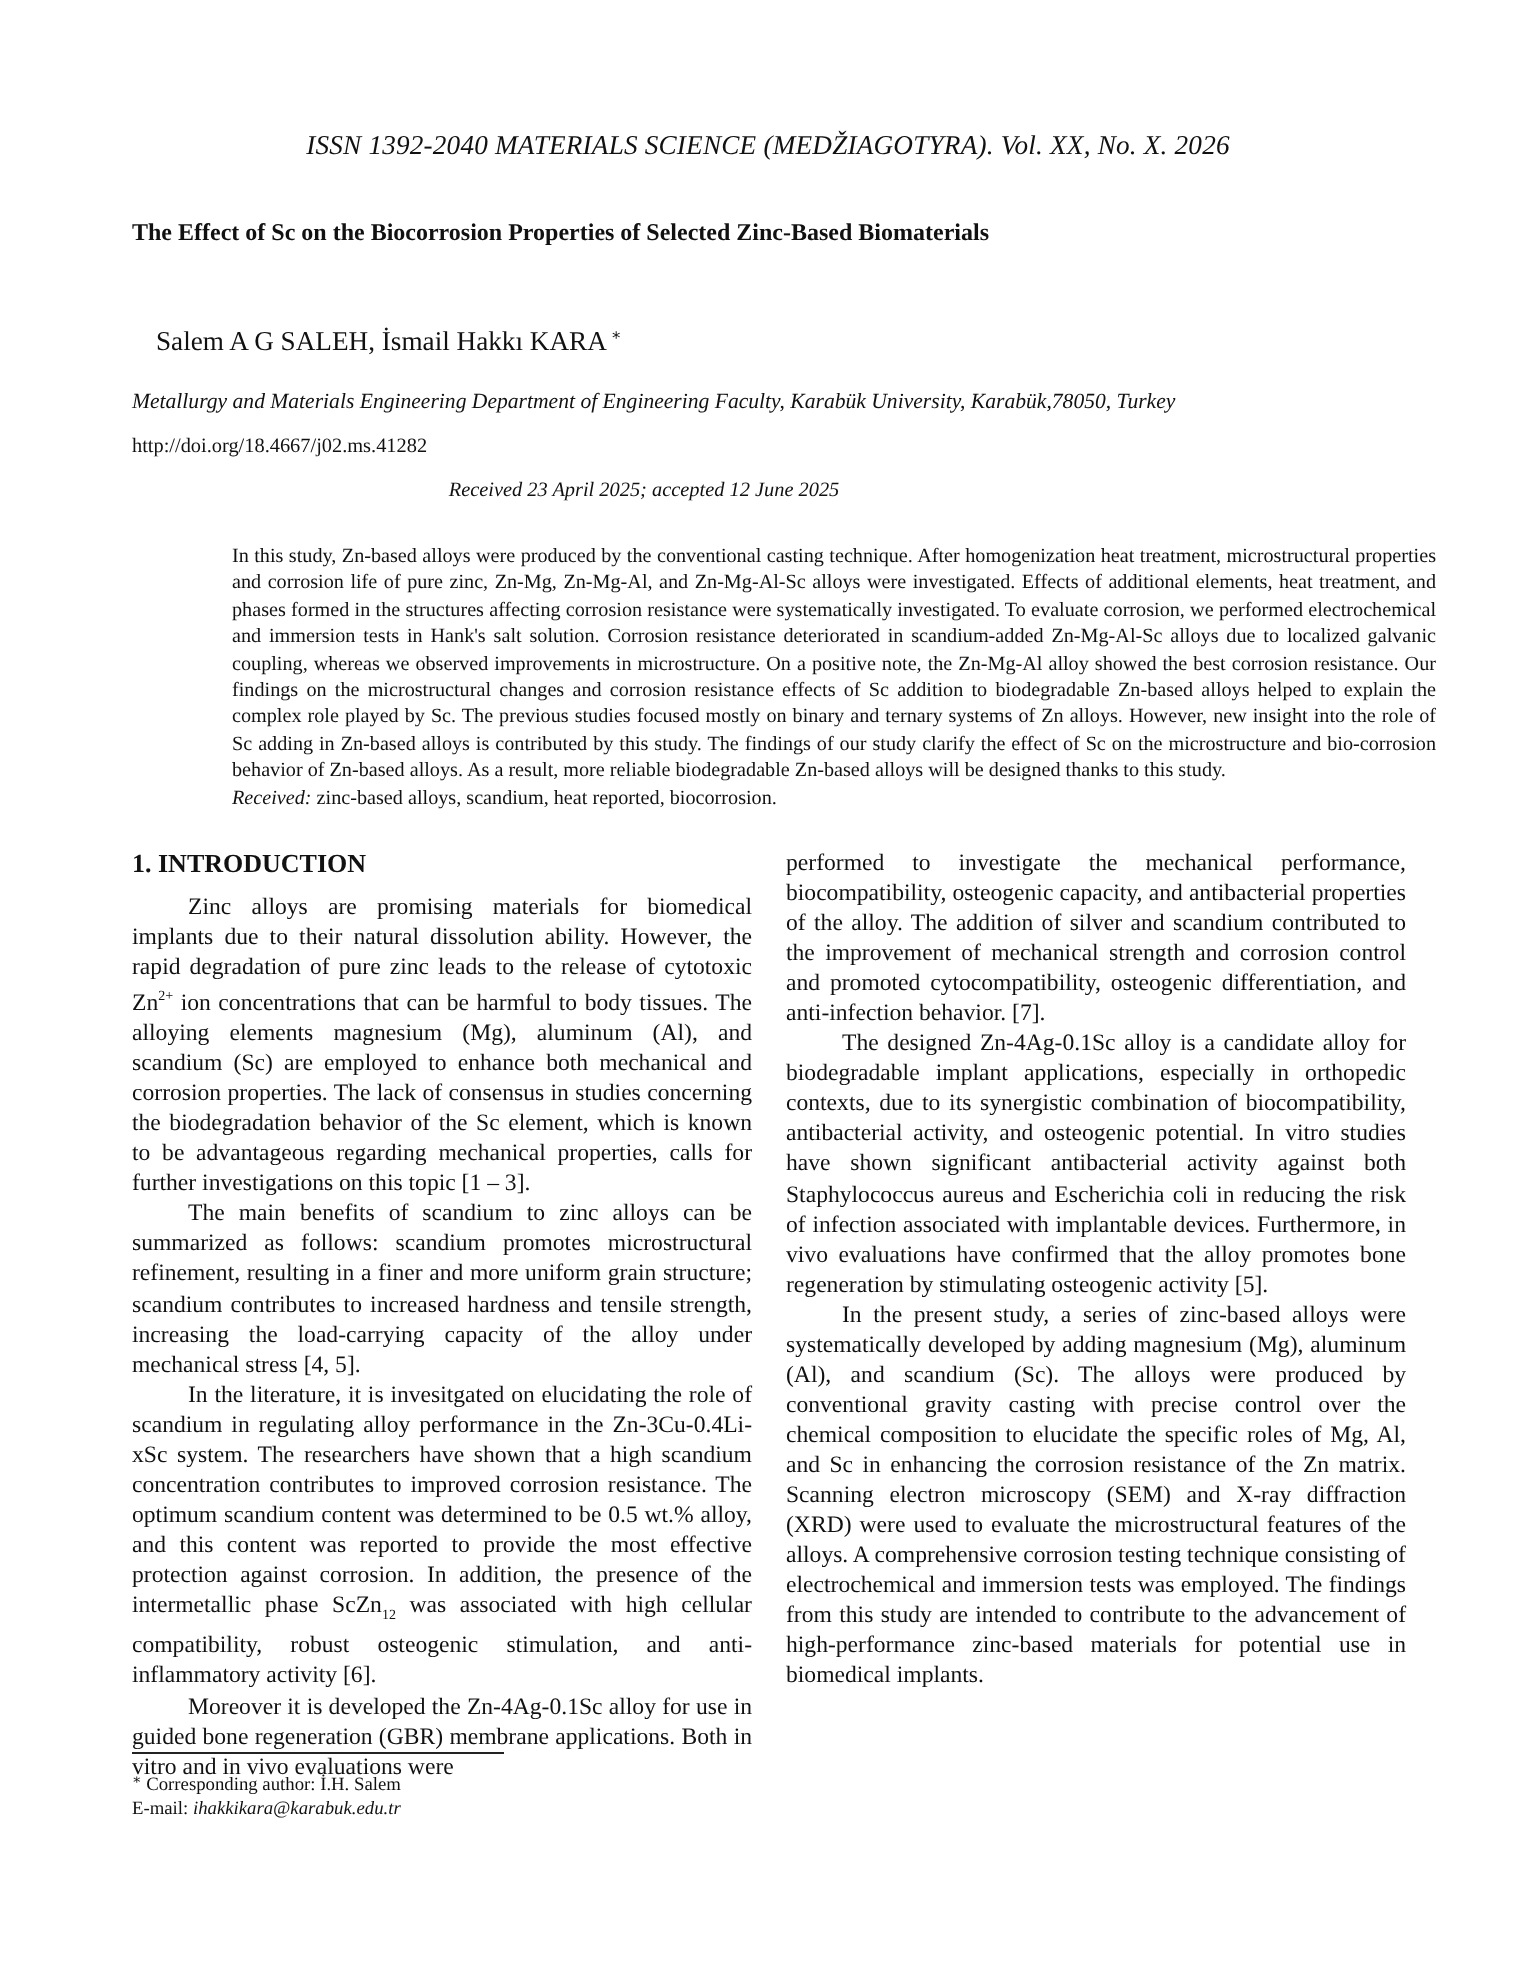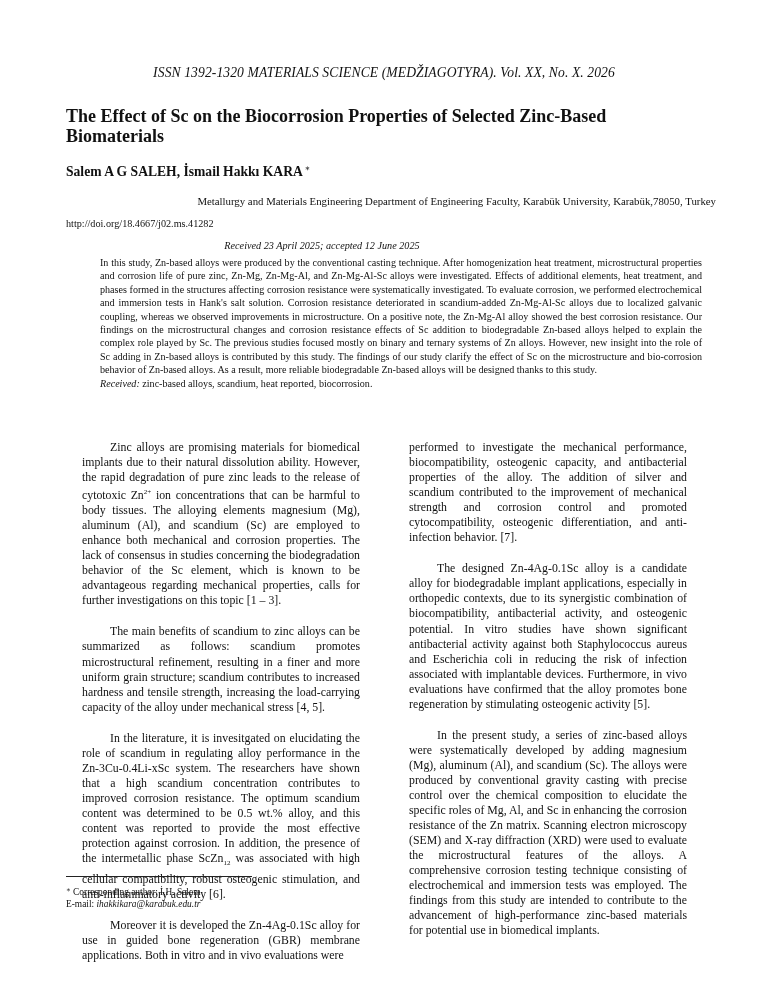--- a/index.html
+++ b/index.html
@@ -6,88 +6,89 @@
     body {
       width: 768px; height: 994px; position: relative; overflow: hidden;
       font-family: "Liberation Serif", "DejaVu Serif", serif; color: #111;
     }
     .journal-header {
       position: absolute; left: 0; width: 768px; top: 65px;
       text-align: center; font-style: italic; font-size: 13.6px; letter-spacing: 0.1px;
     }
     .title {
       position: absolute; left: 66px; top: 106px; width: 560px;
-      font-weight: bold; font-size: 18px; line-height: 20px; margin: 0; font-family: Liberation Serif, serif;
+      font-weight: bold; font-size: 12px; line-height: 20px; margin: 0; font-family: Liberation Serif, serif;
     }
     .authors {
-      position: absolute; left: 66px; top: 163px;
-      font-weight: bold; font-size: 13.6px;
+      position: absolute; left: 78px; top: 163px;
+      font-weight: normal; font-size: 13.6px;
     }
     .authors sup { font-size: 8px; vertical-align: 5px; margin-left: 2px; }
     .affiliation {
       position: absolute; left: 66px; top: 195px; width: 650px;
-      font-size: 10.8px; white-space: nowrap; text-align: right;
+      font-style: italic; font-size: 10.8px; white-space: nowrap;
     }
     .doi {
       position: absolute; left: 66px; top: 218px; font-size: 10.2px;
     }
     .received {
       position: absolute; left: 0; width: 644px; top: 240px; text-align: center;
       font-style: italic; font-size: 10.2px;
     }
     .abstract {
       position: absolute; left: 100px; top: 256px; width: 602px;
-      font-size: 10.1px; line-height: 13.4px; text-align: justify; margin: 0;
+      font-size: 10.1px; line-height: 13.4px; text-align: justify; margin: 16px;
     }
     .abstract .kw-label { font-style: italic; }
     .column {
       position: absolute; top: 424px; width: 310px;
       font-size: 11.8px; line-height: 15.05px; text-align: justify;
     }
     .col-left { left: 66px; }
     .col-right { left: 393px; }
     .section-heading {
       font-weight: bold; font-size: 13px; margin: 0 0 6px 0; line-height: 16px;
     }
-    .para { margin: 16px; text-indent: 28px; }
+    .para { margin: 0; text-indent: 28px; }
     .para.noindent { text-indent: 0; }
     sub, sup.small { font-size: 7px; }
     .footnote-rule {
       position: absolute; left: 66px; top: 876px; width: 186px; height: 0;
       border-top: 1px solid #222;
     }
     .footnote {
       position: absolute; left: 66px; top: 884px; font-size: 9.4px; line-height: 12px;
     }
     .footnote .star { font-size: 7px; vertical-align: 3px; }
     .footnote .email { font-style: italic; margin-top: 15px; }
   </style>
 </head>
 <body>
 
-<div class="journal-header">ISSN 1392-1320  MATERIALS SCIENCE (MEDŽIAGOTYRA).  Vol. XX,  No. X.  2026</div>
+<div class="journal-header">ISSN 1392-2040  MATERIALS SCIENCE (MEDŽIAGOTYRA).  Vol. XX,  No. X.  2026</div>
 
 <h1 class="title">The Effect of Sc on the Biocorrosion Properties of Selected Zinc-Based Biomaterials</h1>
 
 <div class="authors">
   <span>Salem A G SALEH, İsmail Hakkı KARA</span><sup>∗</sup>
 </div>
 
 <div class="affiliation">Metallurgy and Materials Engineering Department of Engineering Faculty, Karabük University, Karabük,78050, Turkey</div>
 
 <div class="doi">http://doi.org/18.4667/j02.ms.41282</div>
 
 <div class="received">Received 23 April 2025; accepted 12 June 2025</div>
 
 <p class="abstract">
   <span>In this study, Zn-based alloys were produced by the conventional casting technique. After homogenization heat treatment, microstructural properties and corrosion life of pure zinc, Zn-Mg, Zn-Mg-Al, and Zn-Mg-Al-Sc alloys were investigated. Effects of additional elements, heat treatment, and phases formed in the structures affecting corrosion resistance were systematically investigated. To evaluate corrosion, we performed electrochemical and immersion tests in Hank's salt solution. Corrosion resistance deteriorated in scandium-added Zn-Mg-Al-Sc alloys due to localized galvanic coupling, whereas we observed improvements in microstructure. On a positive note, the Zn-Mg-Al alloy showed the best corrosion resistance. Our findings on the microstructural changes and corrosion resistance effects of Sc addition to biodegradable Zn-based alloys helped to explain the complex role played by Sc. The previous studies focused mostly on binary and ternary systems of Zn alloys. However, new insight into the role of Sc adding in Zn-based alloys is contributed by this study. The findings of our study clarify the effect of Sc on the microstructure and bio-corrosion behavior of Zn-based alloys. As a result, more reliable biodegradable Zn-based alloys will be designed thanks to this study.</span><br>
   <span class="kw-label">Received:</span><span> zinc-based alloys, scandium, heat reported, biocorrosion.</span>
 </p>
 
 <div class="column col-left">
+  <h2 class="section-heading">1. INTRODUCTION</h2>
   <p class="para"><span>Zinc alloys are promising materials for biomedical implants due to their natural dissolution ability. However, the rapid degradation of pure zinc leads to the release of cytotoxic Zn</span><sup class="small">2+</sup><span> ion concentrations that can be harmful to body tissues. The alloying elements magnesium (Mg), aluminum (Al), and scandium (Sc) are employed to enhance both mechanical and corrosion properties. The lack of consensus in studies concerning the biodegradation behavior of the Sc element, which is known to be advantageous regarding mechanical properties, calls for further investigations on this topic [1 – 3].</span></p>
   <p class="para">The main benefits of scandium to zinc alloys can be summarized as follows: scandium promotes microstructural refinement, resulting in a finer and more uniform grain structure; scandium contributes to increased hardness and tensile strength, increasing the load-carrying capacity of the alloy under mechanical stress [4, 5].</p>
   <p class="para"><span>In the literature, it is invesitgated on elucidating the role of scandium in regulating alloy performance in the Zn-3Cu-0.4Li-xSc system. The researchers have shown that a high scandium concentration contributes to improved corrosion resistance. The optimum scandium content was determined to be 0.5 wt.% alloy, and this content was reported to provide the most effective protection against corrosion. In addition, the presence of the intermetallic phase ScZn</span><sub>12</sub><span> was associated with high cellular compatibility, robust osteogenic stimulation, and anti-inflammatory activity [6].</span></p>
   <p class="para">Moreover it is developed the Zn-4Ag-0.1Sc alloy for use in guided bone regeneration (GBR) membrane applications. Both in vitro and in vivo evaluations were</p>
 </div>
 
 <div class="column col-right">
   <p class="para noindent">performed to investigate the mechanical performance, biocompatibility, osteogenic capacity, and antibacterial properties of the alloy. The addition of silver and scandium contributed to the improvement of mechanical strength and corrosion control and promoted cytocompatibility, osteogenic differentiation, and anti-infection behavior. [7].</p>
   <p class="para">The designed Zn-4Ag-0.1Sc alloy is a candidate alloy for biodegradable implant applications, especially in orthopedic contexts, due to its synergistic combination of biocompatibility, antibacterial activity, and osteogenic potential. In vitro studies have shown significant antibacterial activity against both Staphylococcus aureus and Escherichia coli in reducing the risk of infection associated with implantable devices. Furthermore, in vivo evaluations have confirmed that the alloy promotes bone regeneration by stimulating osteogenic activity [5].</p>
   <p class="para">In the present study, a series of zinc-based alloys were systematically developed by adding magnesium (Mg), aluminum (Al), and scandium (Sc). The alloys were produced by conventional gravity casting with precise control over the chemical composition to elucidate the specific roles of Mg, Al, and Sc in enhancing the corrosion resistance of the Zn matrix. Scanning electron microscopy (SEM) and X-ray diffraction (XRD) were used to evaluate the microstructural features of the alloys. A comprehensive corrosion testing technique consisting of electrochemical and immersion tests was employed. The findings from this study are intended to contribute to the advancement of high-performance zinc-based materials for potential use in biomedical implants.</p>

